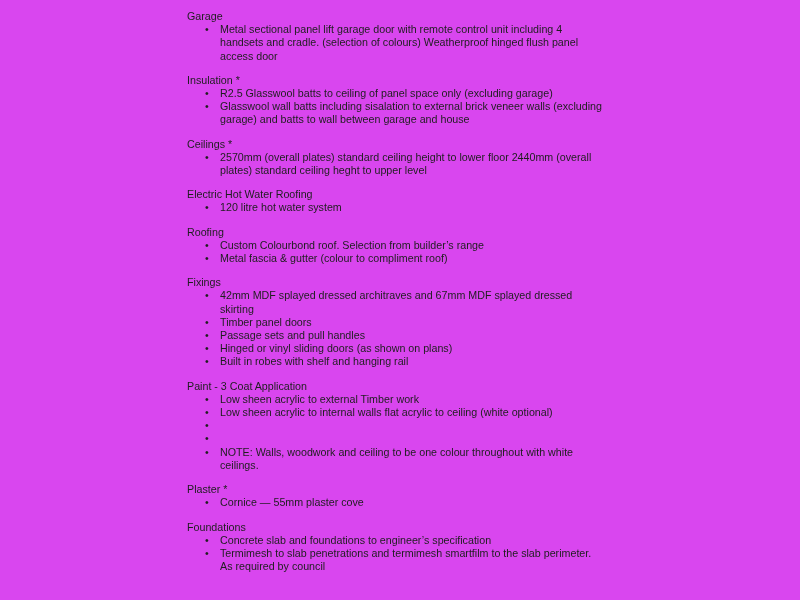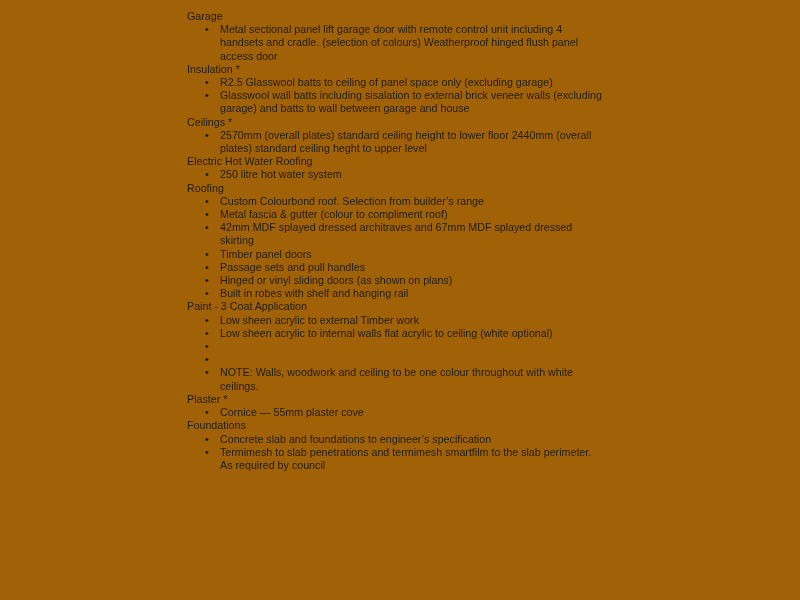--- a/index.html
+++ b/index.html
@@ -10,34 +10,35 @@
   body {
     width: 800px;
     height: 600px;
     font-family: "Liberation Sans", sans-serif;
     overflow: hidden;
   }
   .page {
     position: relative;
     width: 800px;
     height: 600px;
-    background: #a16207;
+    background: #d946ef;
     overflow: hidden;
   }
   .content {
     position: absolute;
     left: 187px;
     top: 10px;
     width: 430px;
     color: #1e1e1e;
     font-size: 10.7px;
     line-height: 13.2px;
     -webkit-font-smoothing: antialiased;
   }
   .spec-section + .spec-section {
+    margin-top: 11px;
   }
   .heading {
     white-space: nowrap;
   }
   .bullet-row {
     display: flex;
     align-items: flex-start;
   }
   .bullet-marker {
     flex: 0 0 15px;
@@ -77,35 +78,36 @@
         <div class="heading">Ceilings *</div>
         <div class="bullet-row">
           <span class="bullet-marker">•</span>
           <span class="bullet-text">2570mm (overall plates) standard ceiling height to lower floor 2440mm (overall plates) standard ceiling heght to upper level</span>
         </div>
       </section>
       <section class="spec-section">
         <div class="heading">Electric Hot Water Roofing</div>
         <div class="bullet-row">
           <span class="bullet-marker">•</span>
-          <span class="bullet-text">250 litre hot water system</span>
+          <span class="bullet-text">120 litre hot water system</span>
         </div>
       </section>
       <section class="spec-section">
         <div class="heading">Roofing</div>
         <div class="bullet-row">
           <span class="bullet-marker">•</span>
           <span class="bullet-text">Custom Colourbond roof. Selection from builder’s range</span>
         </div>
         <div class="bullet-row">
           <span class="bullet-marker">•</span>
           <span class="bullet-text">Metal fascia &amp; gutter (colour to compliment roof)</span>
         </div>
       </section>
       <section class="spec-section">
+        <div class="heading">Fixings</div>
         <div class="bullet-row">
           <span class="bullet-marker">•</span>
           <span class="bullet-text">42mm MDF splayed dressed architraves and 67mm MDF splayed dressed skirting</span>
         </div>
         <div class="bullet-row">
           <span class="bullet-marker">•</span>
           <span class="bullet-text">Timber panel doors</span>
         </div>
         <div class="bullet-row">
           <span class="bullet-marker">•</span>

